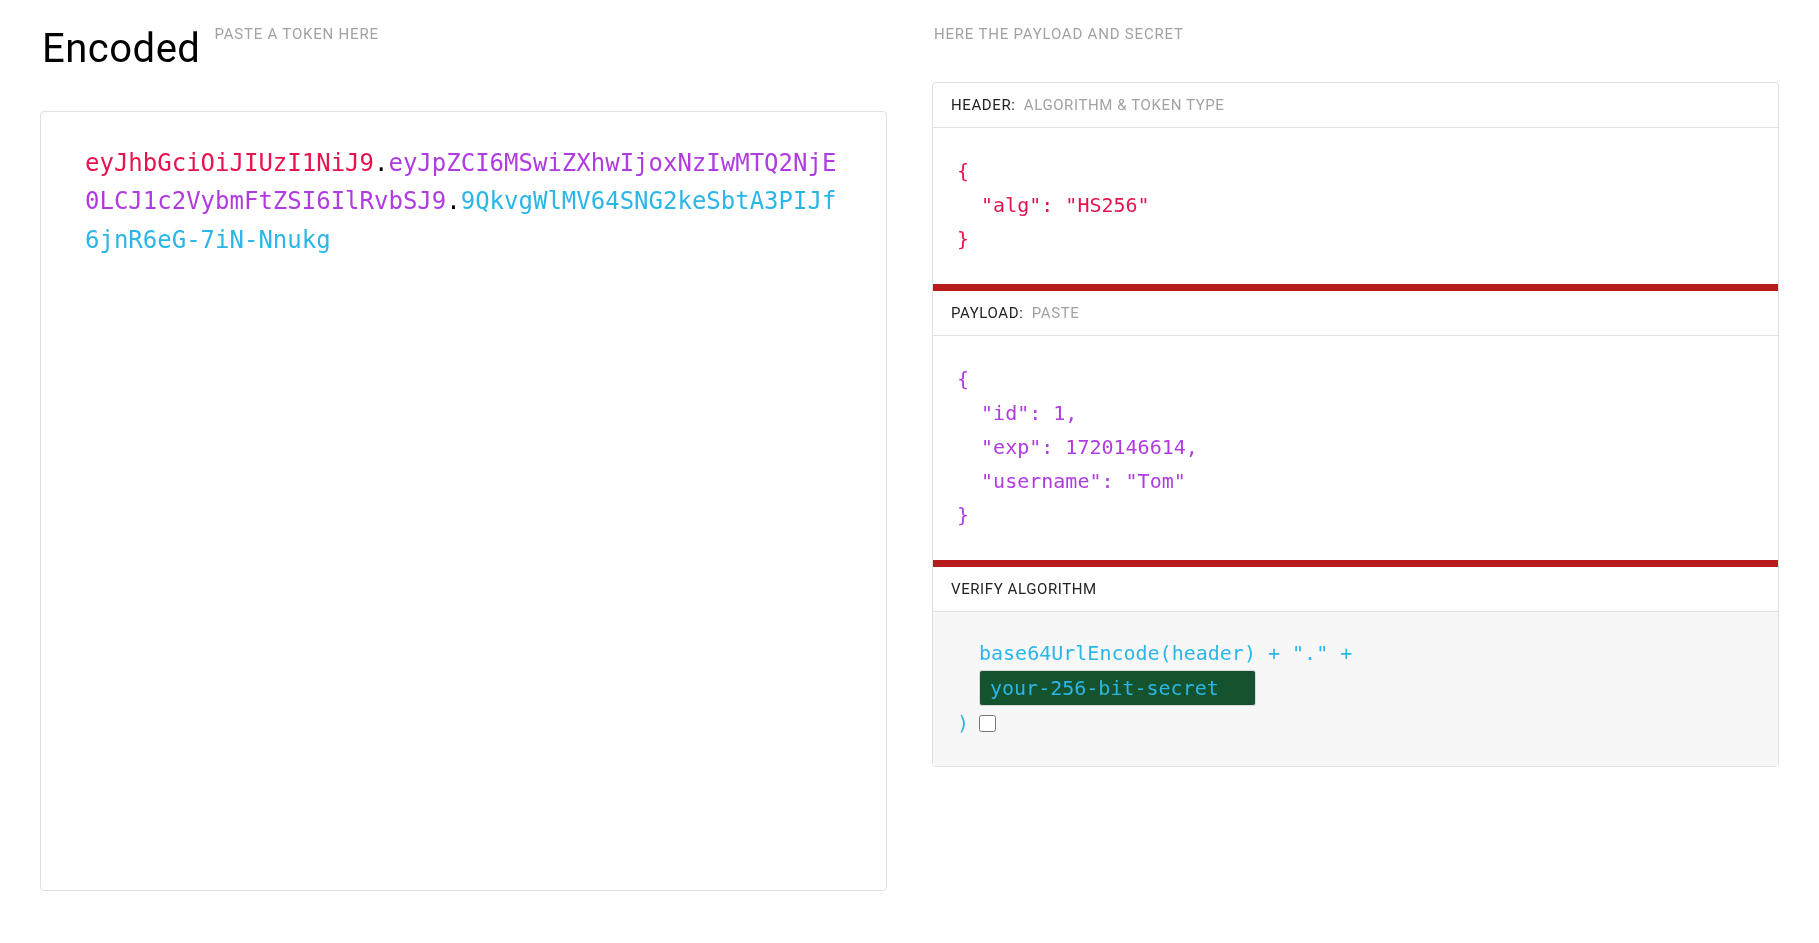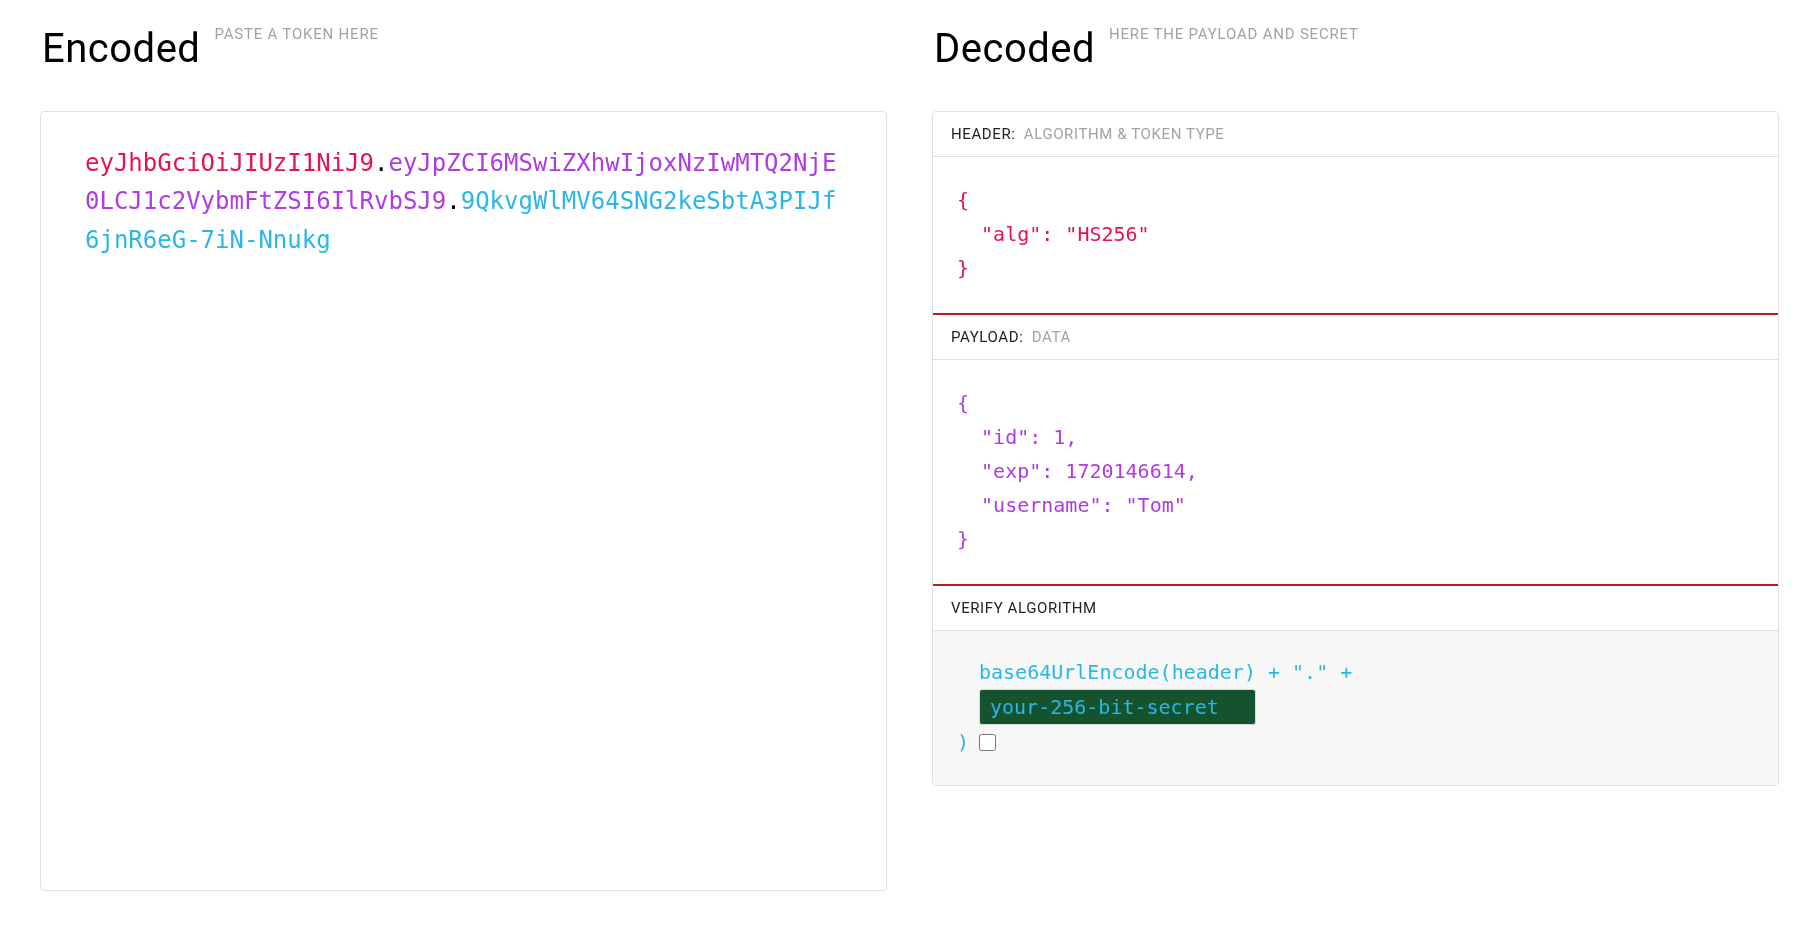--- a/index.html
+++ b/index.html
@@ -49,21 +49,21 @@
     line-height: 1.6;
     word-break: break-all;
     cursor: text;
   }
   .tok-header { color: #e6134e; }
   .tok-payload { color: #b03be0; }
   .tok-sig { color: #2bb6e8; }
   .tok-dot { color: #000; }
 
   .section {
-    border-bottom: 2px solid #b91c1c;
+    border-bottom: 7px solid #b91c1c;
   }
   .section:last-child { border-bottom: none; }
   .section-head {
     padding: 13px 18px;
     font-size: 15px;
     letter-spacing: 0.6px;
     border-bottom: 1px solid #e0e0e0;
   }
   .section-head .lbl { color: #222; }
   .section-head .sub { color: #a2a2a2; margin-left: 4px; }
@@ -116,41 +116,40 @@
       <div class="title">Encoded</div>
       <div class="subtitle">PASTE A TOKEN HERE</div>
     </div>
     <div class="panel encoded-box">
       <span class="tok-header">eyJhbGciOiJIUzI1NiJ9</span><span class="tok-dot">.</span><span class="tok-payload">eyJpZCI6MSwiZXhwIjoxNzIwMTQ2NjE0LCJ1c2VybmFtZSI6IlRvbSJ9</span><span class="tok-dot">.</span><span class="tok-sig">9QkvgWlMV64SNG2keSbtA3PIJf6jnR6eG-7iN-Nnukg</span>
     </div>
   </div>
 
   <div class="col">
     <div class="title-row">
-      <div class="title">Decoded</div>
       <div class="subtitle">HERE THE PAYLOAD AND SECRET</div>
     </div>
     <div class="panel">
 
       <div class="section">
         <div class="section-head">
           <span class="lbl">HEADER:</span>
           <span class="sub">ALGORITHM &amp; TOKEN TYPE</span>
         </div>
         <div class="section-body header-body">
           <pre>{
   "alg": "HS256"
 }</pre>
         </div>
       </div>
 
       <div class="section">
         <div class="section-head">
           <span class="lbl">PAYLOAD:</span>
-          <span class="sub">DATA</span>
+          <span class="sub">PASTE</span>
         </div>
         <div class="section-body payload-body">
           <pre>{
   "id": 1,
   "exp": 1720146614,
   "username": "Tom"
 }</pre>
         </div>
       </div>
 

